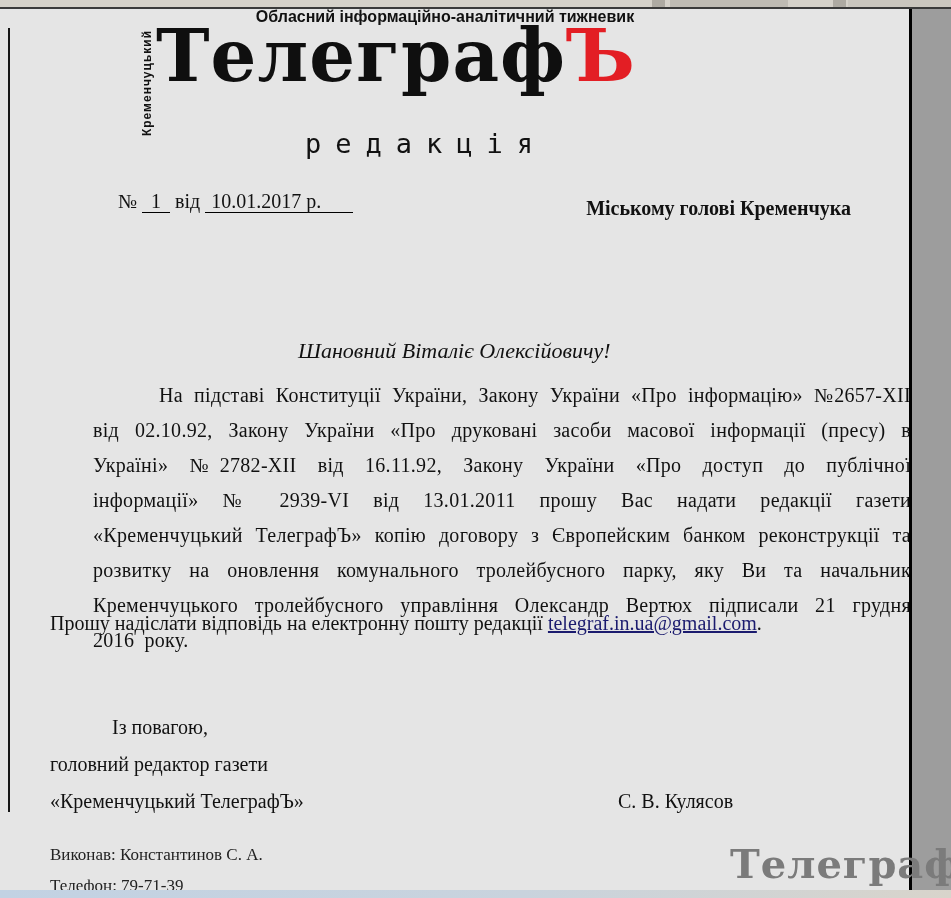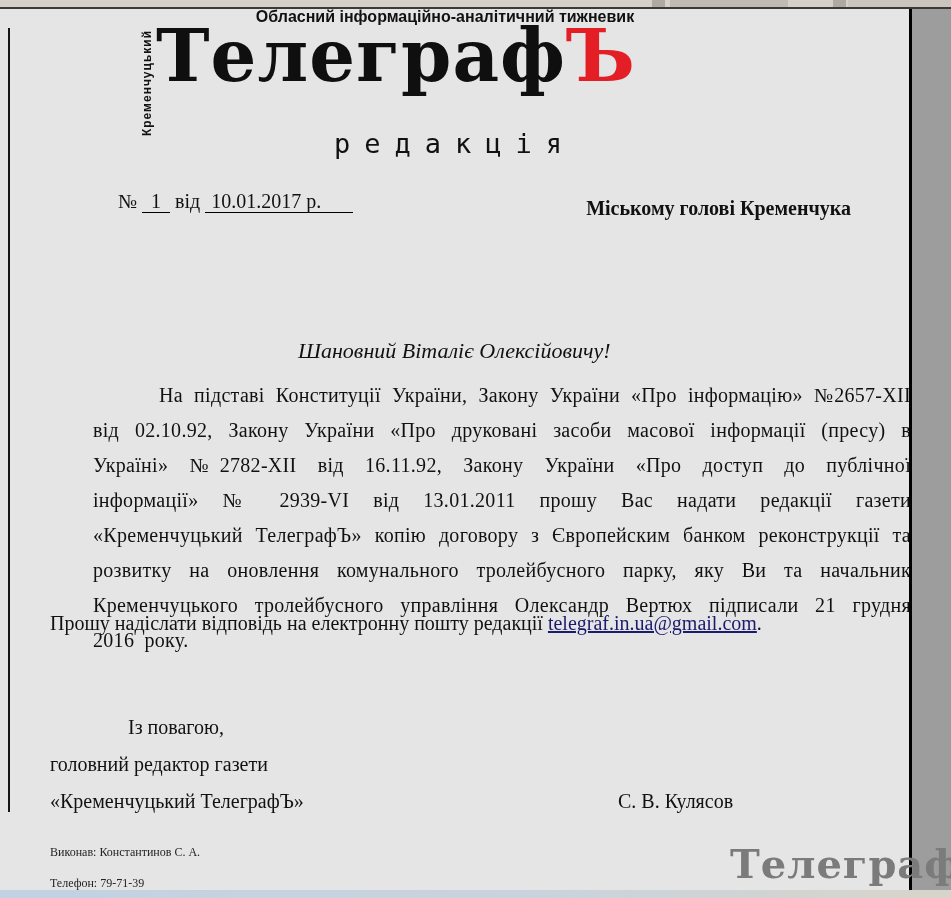--- a/index.html
+++ b/index.html
@@ -22,41 +22,41 @@
   
   .tagline{position:absolute;left:200px;top:8px;width:490px;text-align:center;
     font-family:"Liberation Sans",sans-serif;font-weight:bold;font-size:16px;color:#111;}
   .logo{position:absolute;left:156px;top:18px;font-family:"DejaVu Serif",serif;
     font-weight:bold;font-size:72px;line-height:1.05;letter-spacing:1px;color:#0f0f0f;white-space:nowrap;}
   .logo .hard-sign{color:#e31e24;}
   .vertical-label{position:absolute;left:92px;top:76px;width:110px;height:14px;
     transform:rotate(-90deg);transform-origin:center;text-align:center;
     font-family:"Liberation Sans",sans-serif;font-weight:bold;font-size:12px;
     letter-spacing:1px;color:#111;white-space:nowrap;}
-  .edition{position:absolute;left:305px;top:128px;width:300px;text-align:center;
+  .edition{position:absolute;left:305px;top:128px;width:300px;text-align:left;
     font-family:"DejaVu Sans Mono",monospace;font-size:27px;letter-spacing:14px;color:#111;white-space:nowrap;}
   
   .ref-line{position:absolute;left:118px;top:190px;font-size:20px;color:#111;}
   .ref-line .u{border-bottom:1px solid #000;padding:0 9px;}
   .ref-line .u.date{padding:0 6px;}
   .u-ext{display:inline-block;width:26px;border-bottom:1px solid #000;height:18px;vertical-align:bottom;}
   .addressee{position:absolute;left:555px;top:197px;width:272px;text-align:right;
     font-weight:bold;font-size:20px;line-height:23px;color:#111;margin-left:24px;}
   
   .salutation{position:absolute;left:298px;top:338px;font-style:italic;font-size:22px;color:#111;}
   .body-par{position:absolute;left:50px;top:378px;width:818px;font-size:20px;line-height:35px;
     text-align:justify;text-indent:66px;word-spacing:5px;letter-spacing:0.3px;color:#111;margin-left:43px;}
   .email-line{position:absolute;left:50px;top:612px;font-size:20px;color:#111;text-align:center;}
   .email-link{color:#1b1b6e;text-decoration:underline;cursor:pointer;}
   .sig{position:absolute;font-size:20px;color:#111;}
-  .sig-closing{left:128px;top:716px;}
+  .sig-closing{left:112px;top:716px;}
   .sig-role1{left:50px;top:753px;}
   .sig-role2{left:50px;top:790px;}
   .sig-name{left:618px;top:790px;}
-  .footer-line{position:absolute;left:50px;font-size:12px;color:#222;}
+  .footer-line{position:absolute;left:50px;font-size:17px;color:#222;}
   .footer-executor{top:845px;}
   .footer-phone{top:876px;}
   
   .watermark{position:absolute;left:730px;top:840px;z-index:5;white-space:nowrap;
     font-family:"DejaVu Serif",serif;font-weight:bold;font-size:40px;color:#7b7b7b;letter-spacing:1px;}
 </style>
 </head>
 <body>
 
 <div class="page">

